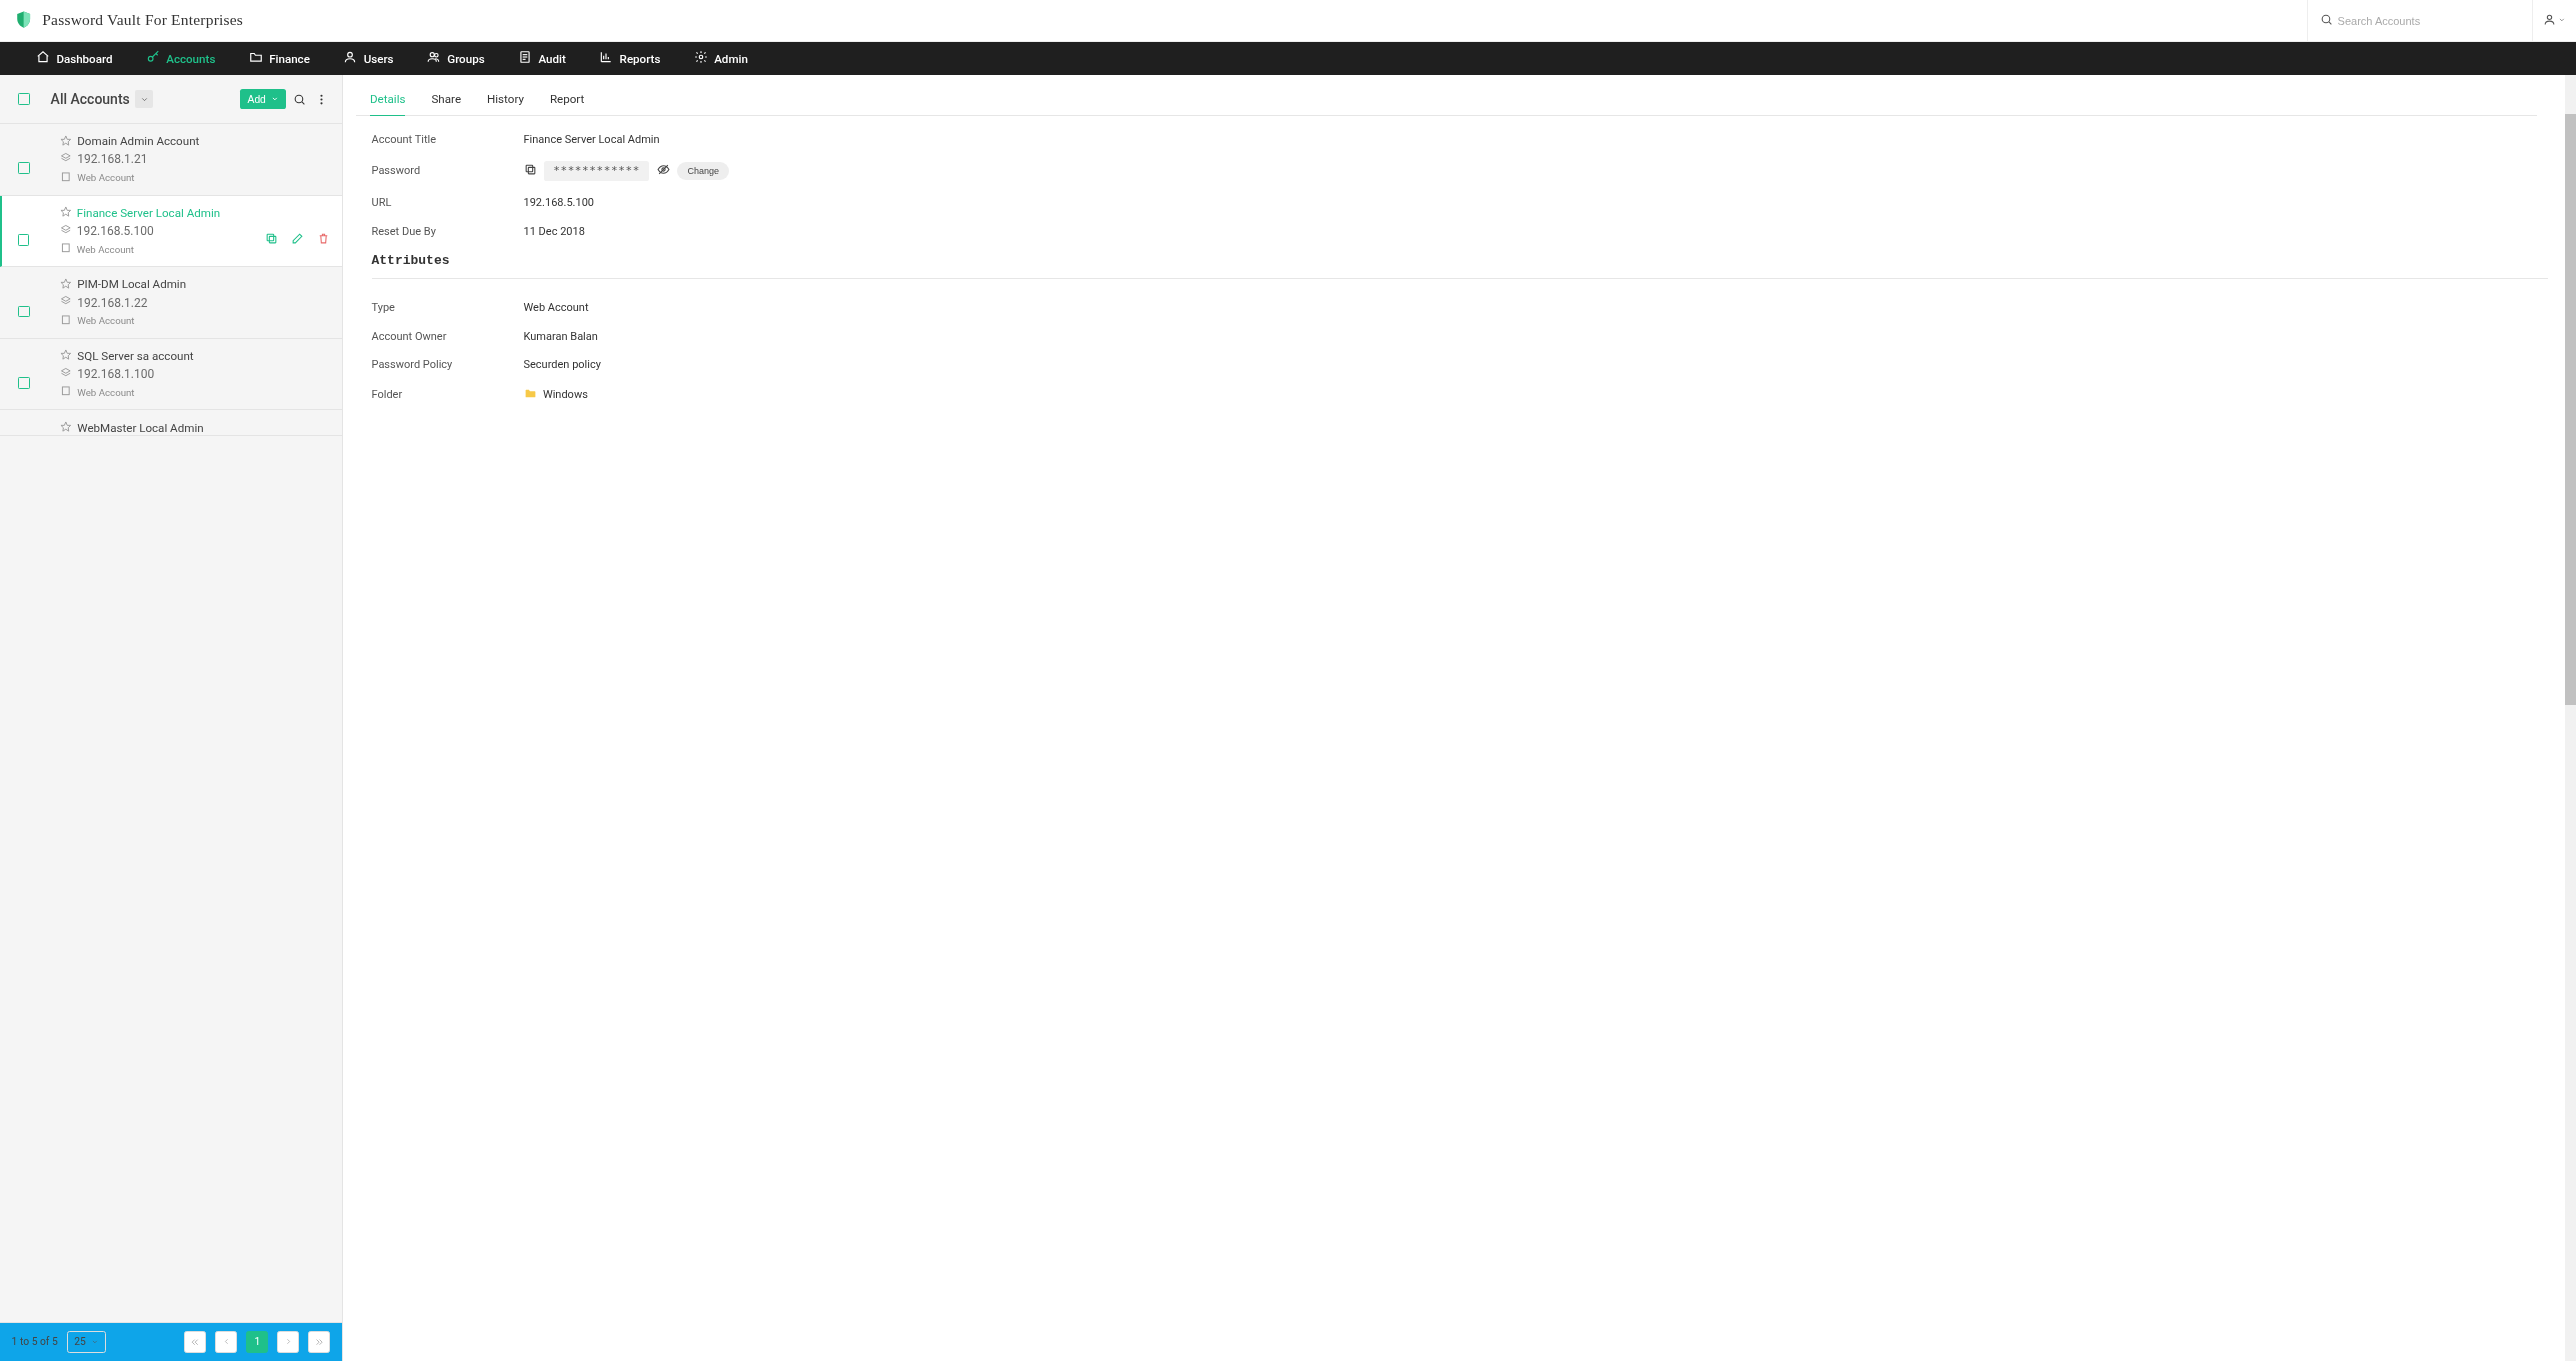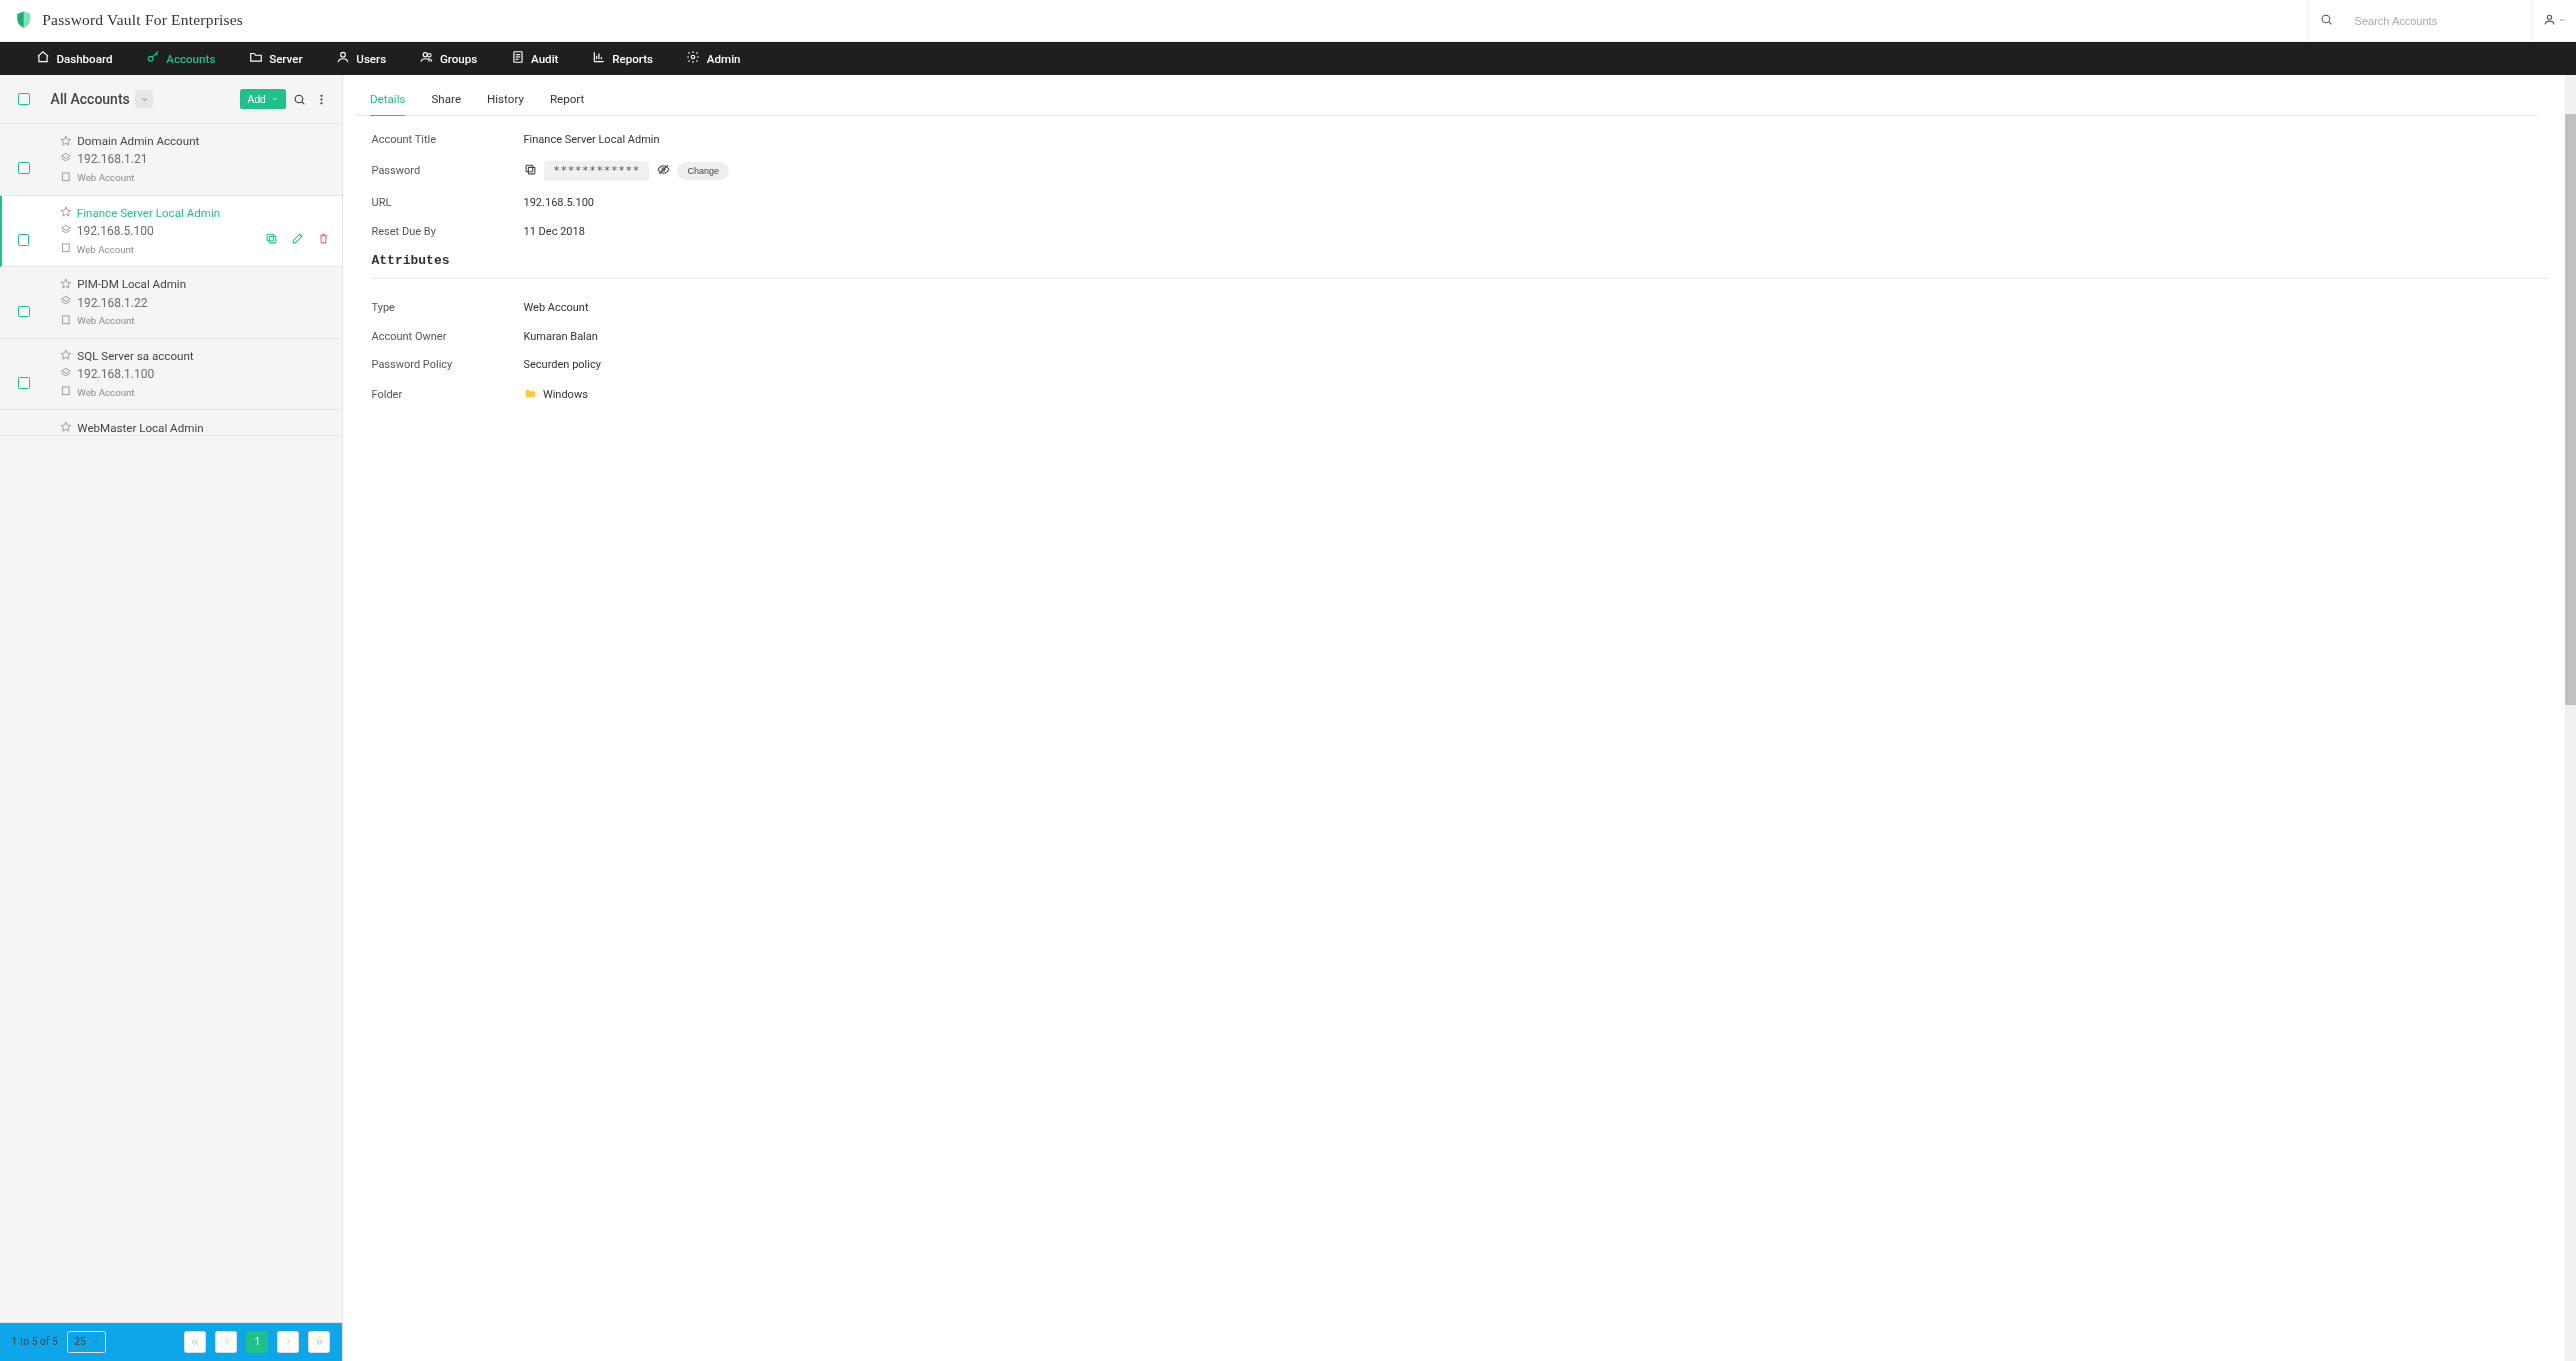--- a/index.html
+++ b/index.html
@@ -3,21 +3,21 @@
 <meta charset="utf-8">
 <style>
   * { box-sizing: border-box; margin: 0; padding: 0; }
   body { font-family: -apple-system, BlinkMacSystemFont, "Segoe UI", Roboto, Arial, sans-serif; font-size: 9.7px; color: #333; background: #fff; }
 
   
   .top-header { display: flex; align-items: center; height: 42px; border-bottom: 0.6px solid #eee; padding-left: 14px; }
   .brand { display: flex; align-items: center; gap: 9px; }
   .brand-title { font-family: Georgia, 'Times New Roman', serif; font-size: 15.5px; color: #333; letter-spacing: 0.2px; }
   .top-header-right { margin-left: auto; display: flex; align-items: stretch; height: 100%; }
-  .search-box { display: flex; align-items: center; gap: 22px; width: 225px; border-left: 0.6px solid #eee; padding: 0 11.6px; }
+  .search-box { display: flex; align-items: center; gap: 5px; width: 225px; border-left: 0.6px solid #eee; padding: 0 11.6px; }
   .search-box input { border: none; outline: none; font-size: 11px; color: #555; width: 100%; }
   .search-box input::placeholder { color: #aaa; }
   .user-menu { display:flex; align-items:center; justify-content:center; width: 44px; border-left: 0.6px solid #eee; gap:2.6px; }
 
   
   .main-nav { background: #1f1f1f; height: 33px; display: flex; align-items: stretch; padding: 0 19.3px; }
   .nav-item { display: flex; align-items: center; gap: 6.4px; color: #fff; font-size: 11.6px; font-weight: 500; padding: 0 16.7px; cursor: pointer; }
   .nav-item.active { color: #1fc08a; }
   .nav-item svg { width: 14px; height: 14px; }
 
@@ -133,21 +133,21 @@
     <span><svg viewBox="0 0 24 24" fill="none" stroke="currentColor" stroke-width="2">
           <circle cx="8" cy="15" r="4"></circle>
           <path d="M11 12 21 2M17 6l3 3"></path>
         </svg></span>
     <span>Accounts</span>
   </div>
   <div class="nav-item">
     <span><svg viewBox="0 0 24 24" fill="none" stroke="currentColor" stroke-width="2">
           <path d="M3 6h6l2 3h10v10H3z"></path>
         </svg></span>
-    <span>Server</span>
+    <span>Finance</span>
   </div>
   <div class="nav-item">
     <span><svg viewBox="0 0 24 24" fill="none" stroke="currentColor" stroke-width="2">
           <circle cx="12" cy="8" r="4"></circle>
           <path d="M4 21c0-4 4-6 8-6s8 2 8 6"></path>
         </svg></span>
     <span>Users</span>
   </div>
   <div class="nav-item">
     <span><svg viewBox="0 0 24 24" fill="none" stroke="currentColor" stroke-width="2">

